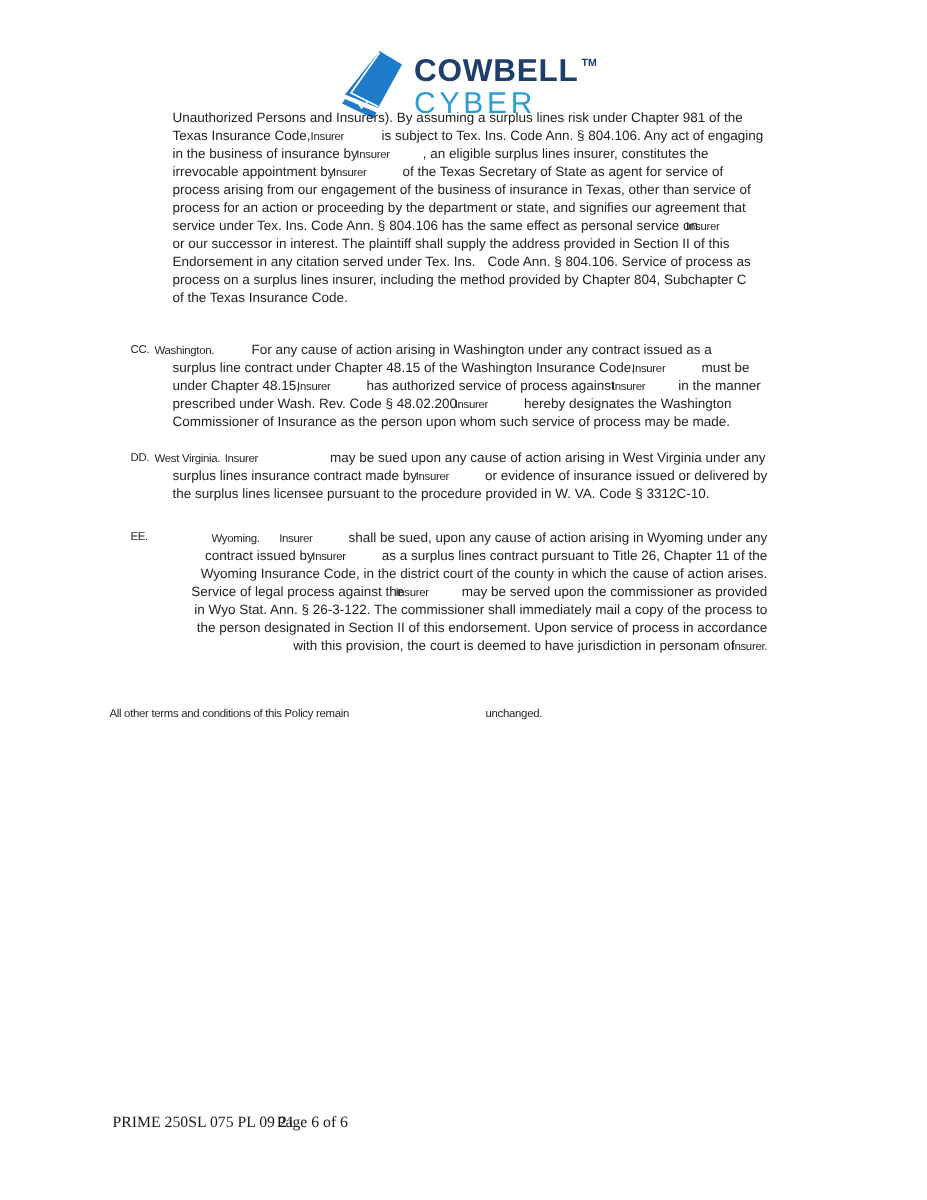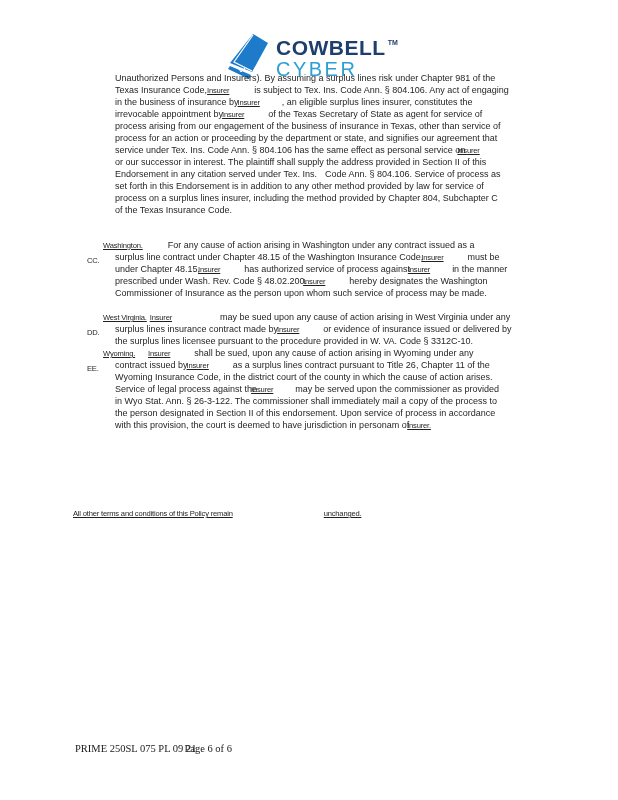--- a/index.html
+++ b/index.html
@@ -22,30 +22,30 @@
   .tm { font-size:7px; font-weight:bold; vertical-align:10px; margin-left:2px; letter-spacing:0; }
   .brand-bottom {
     font-size:20px; font-weight:400; letter-spacing:2.5px;
     color:var(--lightblue); line-height:20px;
   }
 
   
   #content { position:absolute; left:103px; top:72px; }
   .line { white-space:nowrap; height:12px; line-height:12px; font-size:9px; }
   .n { font-size:9px;padding-left:12px; }
-  .c { font-size:7.6px; letter-spacing:-0.2px;text-decoration:underline; }
+  .c { font-size:7.6px; letter-spacing:-0.2px; }
   .gap { display:inline-block; height:1px; }
   .section { position:relative; }
   .section-label {
-    position:absolute; left:-16px; top:16px;
+    position:absolute; left:-16px; top:0;
     font-size:7.6px; letter-spacing:-0.2px; line-height:12px;
   }
 
   
-  #closing { position:absolute; left:73px; top:507px; white-space:nowrap; line-height:12px; }
+  #closing { position:absolute; left:73px; top:469px; white-space:nowrap; line-height:12px; }
   #footer  {
     position:absolute; left:75px; top:743px; white-space:nowrap;
     font-family:"Liberation Serif", serif; font-size:10.5px; color:#1a1a1a;
   }
 </style>
 </head>
 <body style="--ink: #1f1f1f; --navy: #1e3e6d; --lightblue: #2d9ed6; --bell: #1d7bc9;">
 
 <div class="page">
 
@@ -66,40 +66,39 @@
     <div id="intro">
         <div class="line"><span class="n">Unauthorized Persons and Insurers).  By assuming a surplus lines risk under Chapter 981 of the</span></div>
         <div class="line"><span class="n">Texas Insurance Code,</span><span class="c">Insurer</span><span class="gap" style="width: 13px;"></span><span class="n">is subject to Tex. Ins. Code Ann. § 804.106. Any act of engaging</span></div>
         <div class="line"><span class="n">in the business of insurance by</span><span class="c" style="margin-left: -1px;">Insurer</span><span class="gap" style="width: 10px;"></span><span class="n">, an eligible surplus lines insurer, constitutes the</span></div>
         <div class="line"><span class="n">irrevocable appointment by</span><span class="c" style="margin-left: -1px;">Insurer</span><span class="gap" style="width: 12px;"></span><span class="n">of the Texas Secretary of State as agent for service of</span></div>
         <div class="line"><span class="n">process arising from our engagement of the business of insurance in Texas, other than service of</span></div>
         <div class="line"><span class="n">process for an action or proceeding by the department or state, and signifies our agreement that</span></div>
         <div class="line"><span class="n">service under Tex. Ins. Code Ann. § 804.106 has the same effect as personal service on</span><span class="c" style="margin-left: -8px;">Insurer</span></div>
         <div class="line"><span class="n">or our successor in interest. The plaintiff shall supply the address provided in Section II of this</span></div>
         <div class="line"><span class="n">Endorsement in any citation served under Tex. Ins.</span><span class="n" style="margin-left: -4px;">Code Ann. § 804.106. Service of process as</span></div>
-        <div class="line"><span class="n">set forth in this Endorsement is in addition to any other method provided by law for service of</span></div>
         <div class="line"><span class="n">process on a surplus lines insurer, including the method provided by Chapter 804, Subchapter C</span></div>
         <div class="line"><span class="n">of the Texas Insurance Code.</span></div>
       </div>
     <div id="sections">
         <div class="section" style="margin-top: 23px;">
           <span class="section-label">CC.</span>
           <div class="line"><span class="c">Washington.</span><span class="gap" style="width: 13px;"></span><span class="n">For any cause of action arising in Washington under any contract issued as a</span></div>
           <div class="line"><span class="n">surplus line contract under Chapter 48.15 of the Washington Insurance Code,</span><span class="c" style="margin-left: -2px;">Insurer</span><span class="gap" style="width: 12px;"></span><span class="n">must be</span></div>
           <div class="line"><span class="n">under Chapter 48.15,</span><span class="c" style="margin-left: -2px;">Insurer</span><span class="gap" style="width: 12px;"></span><span class="n">has authorized service of process against</span><span class="c" style="margin-left: -2px;">Insurer</span><span class="gap" style="width: 10px;"></span><span class="n">in the manner</span></div>
           <div class="line"><span class="n">prescribed under Wash. Rev. Code § 48.02.200.</span><span class="c" style="margin-left: -4px;">Insurer</span><span class="gap" style="width: 12px;"></span><span class="n">hereby designates the Washington</span></div>
           <div class="line"><span class="n">Commissioner of Insurance as the person upon whom such service of process may be made.</span></div>
         </div>
         <div class="section" style="margin-top: 12px;">
           <span class="section-label">DD.</span>
           <div class="line"><span class="c">West Virginia.</span><span class="gap" style="width: 3px;"></span><span class="c">Insurer</span><span class="gap" style="width: 36px;"></span><span class="n">may be sued upon any cause of action arising in West Virginia under any</span></div>
           <div class="line"><span class="n">surplus lines insurance contract made by</span><span class="c" style="margin-left: -1px;">Insurer</span><span class="gap" style="width: 12px;"></span><span class="n">or evidence of insurance issued or delivered by</span></div>
           <div class="line"><span class="n">the surplus lines licensee pursuant to the procedure provided in W. VA. Code § 3312C-10.</span></div>
         </div>
-        <div class="section" style="">
+        <div class="section" style="margin-top: 17px; text-align: right;">
           <span class="section-label">EE.</span>
           <div class="line"><span class="c">Wyoming.</span><span class="gap" style="width: 13px;"></span><span class="c">Insurer</span><span class="gap" style="width: 12px;"></span><span class="n">shall be sued, upon any cause of action arising in Wyoming under any</span></div>
           <div class="line"><span class="n">contract issued by</span><span class="c" style="margin-left: -1px;">Insurer</span><span class="gap" style="width: 12px;"></span><span class="n">as a surplus lines contract pursuant to Title 26, Chapter 11 of the</span></div>
           <div class="line"><span class="n">Wyoming Insurance Code, in the district court of the county in which the cause of action arises.</span></div>
           <div class="line"><span class="n">Service of legal process against the</span><span class="c" style="margin-left: -6px;">Insurer</span><span class="gap" style="width: 10px;"></span><span class="n">may be served upon the commissioner as provided</span></div>
           <div class="line"><span class="n">in Wyo Stat. Ann. § 26-3-122. The commissioner shall immediately mail a copy of the process to</span></div>
           <div class="line"><span class="n">the person designated in Section II of this endorsement. Upon service of process in accordance</span></div>
           <div class="line"><span class="n">with this provision, the court is deemed to have jurisdiction in personam of</span><span class="c" style="margin-left: -2px;">Insurer.</span></div>
         </div>
       </div>

